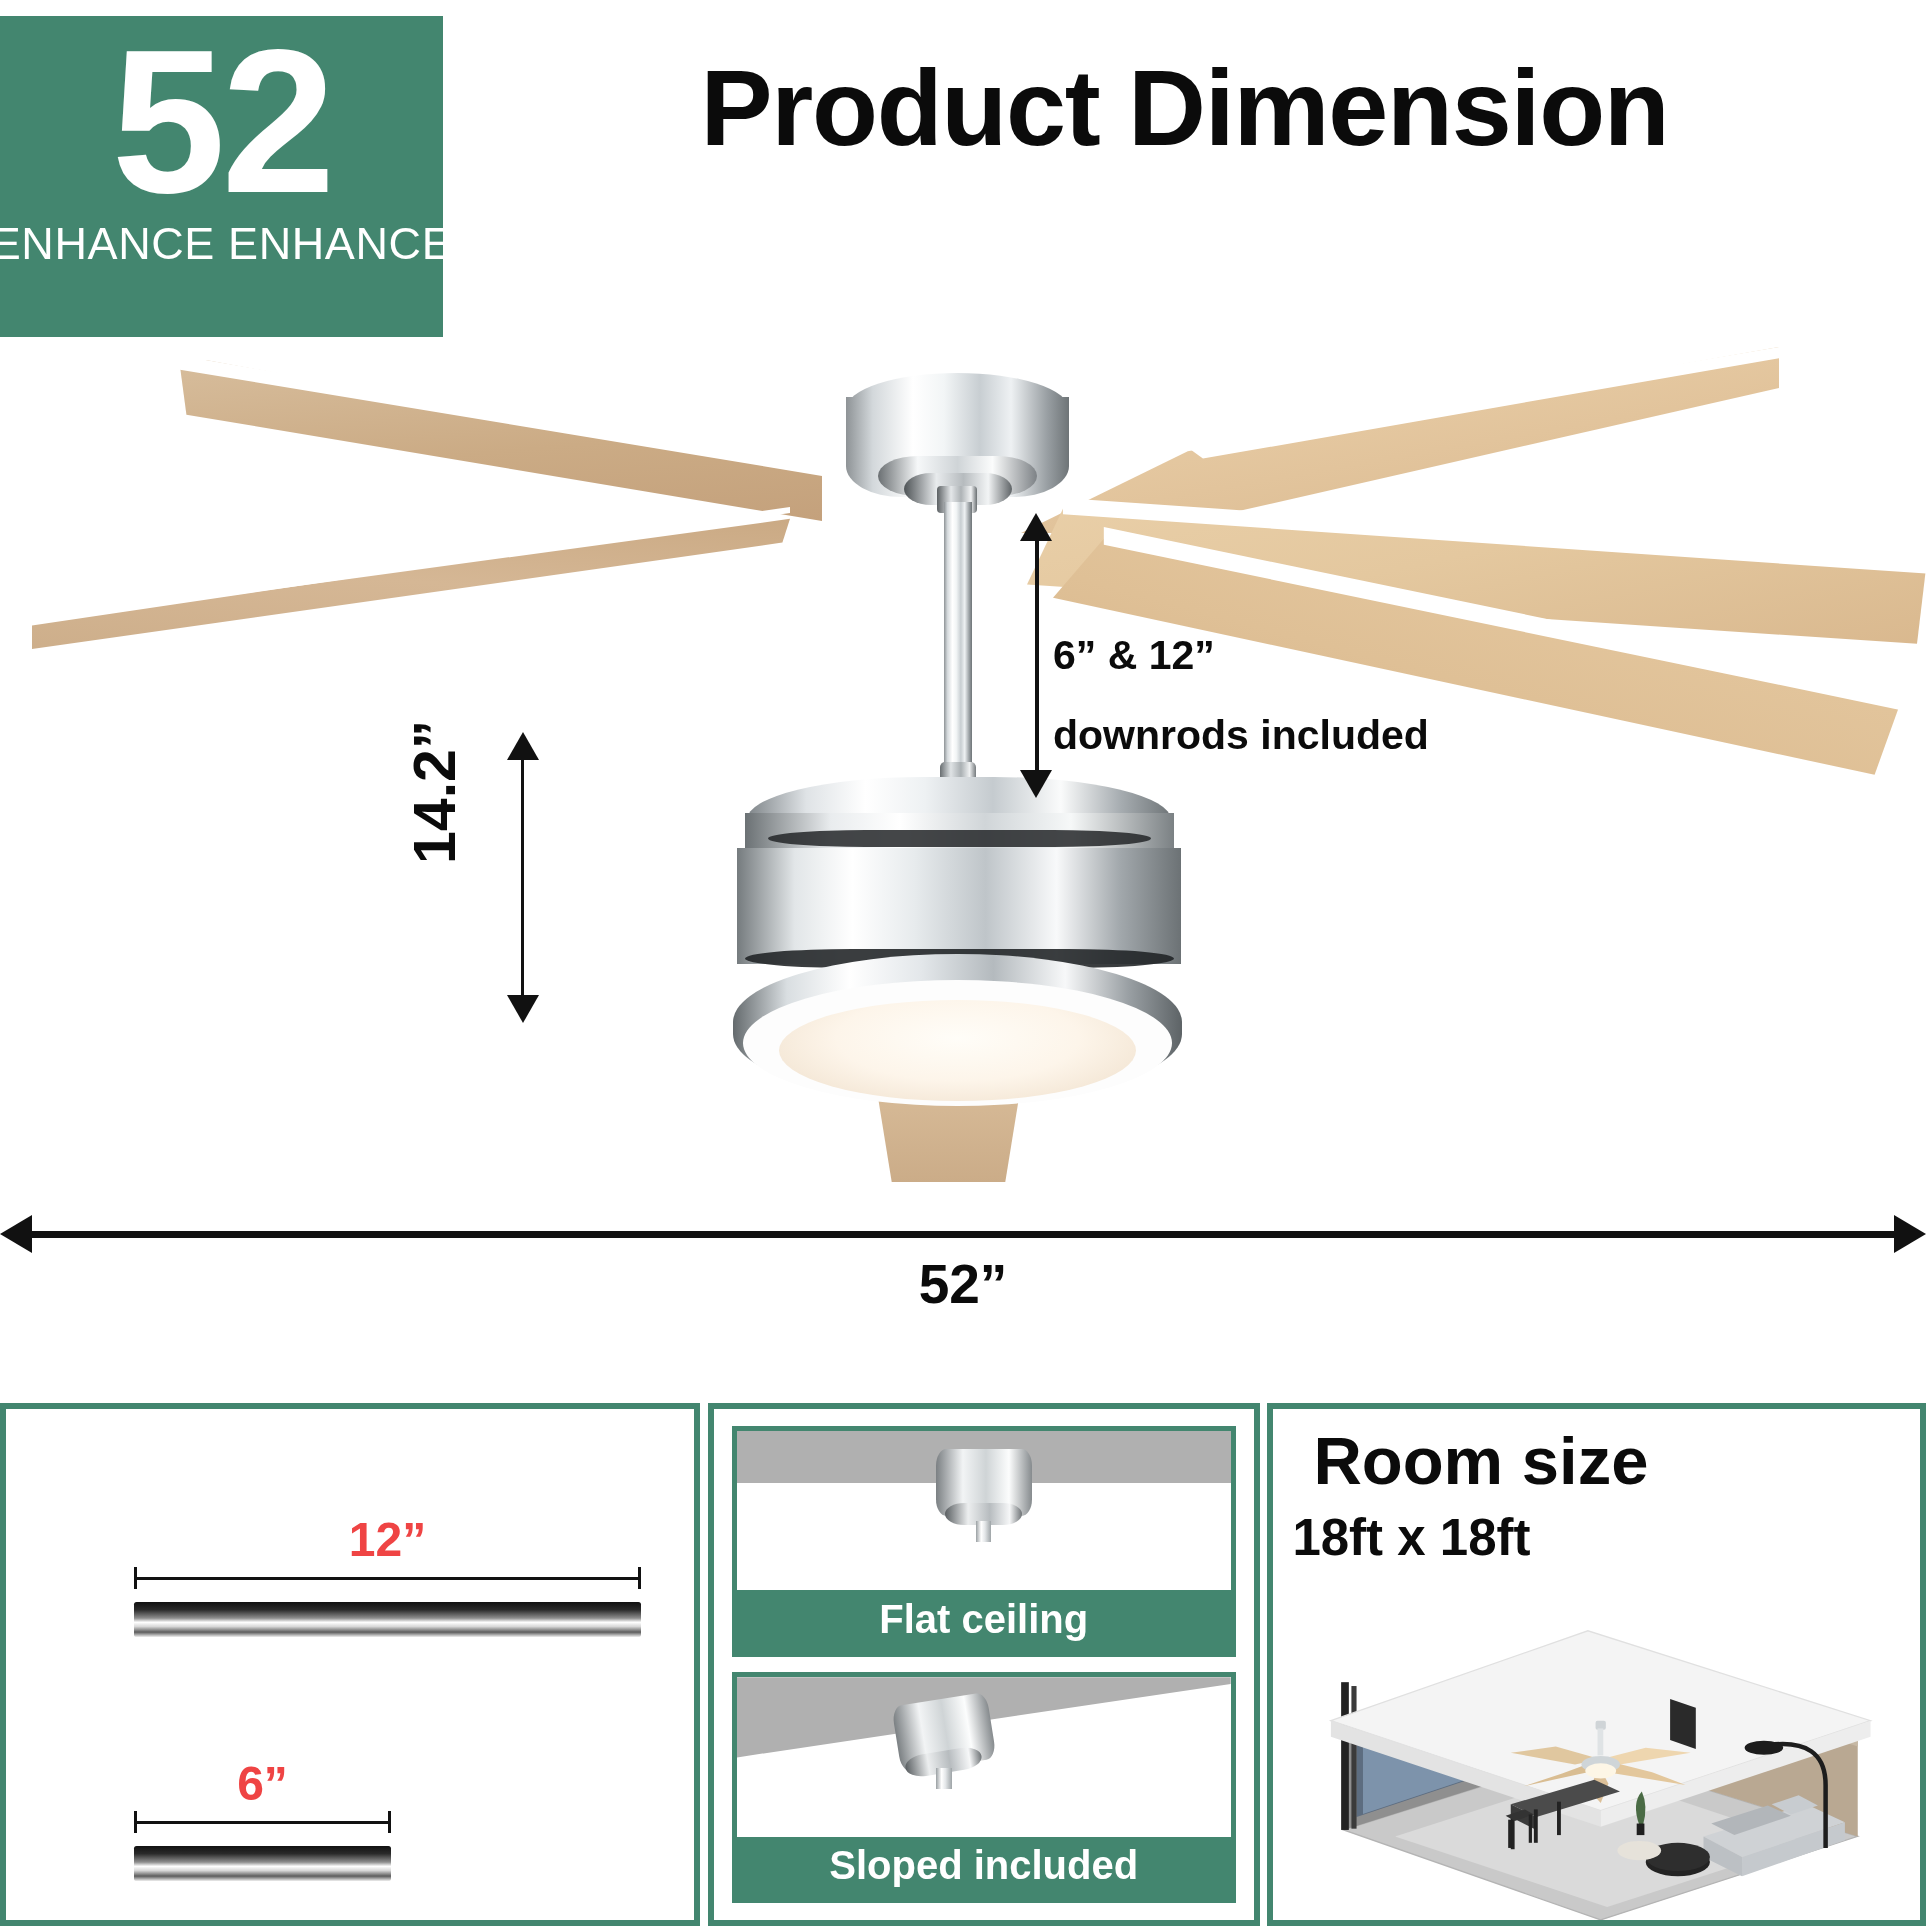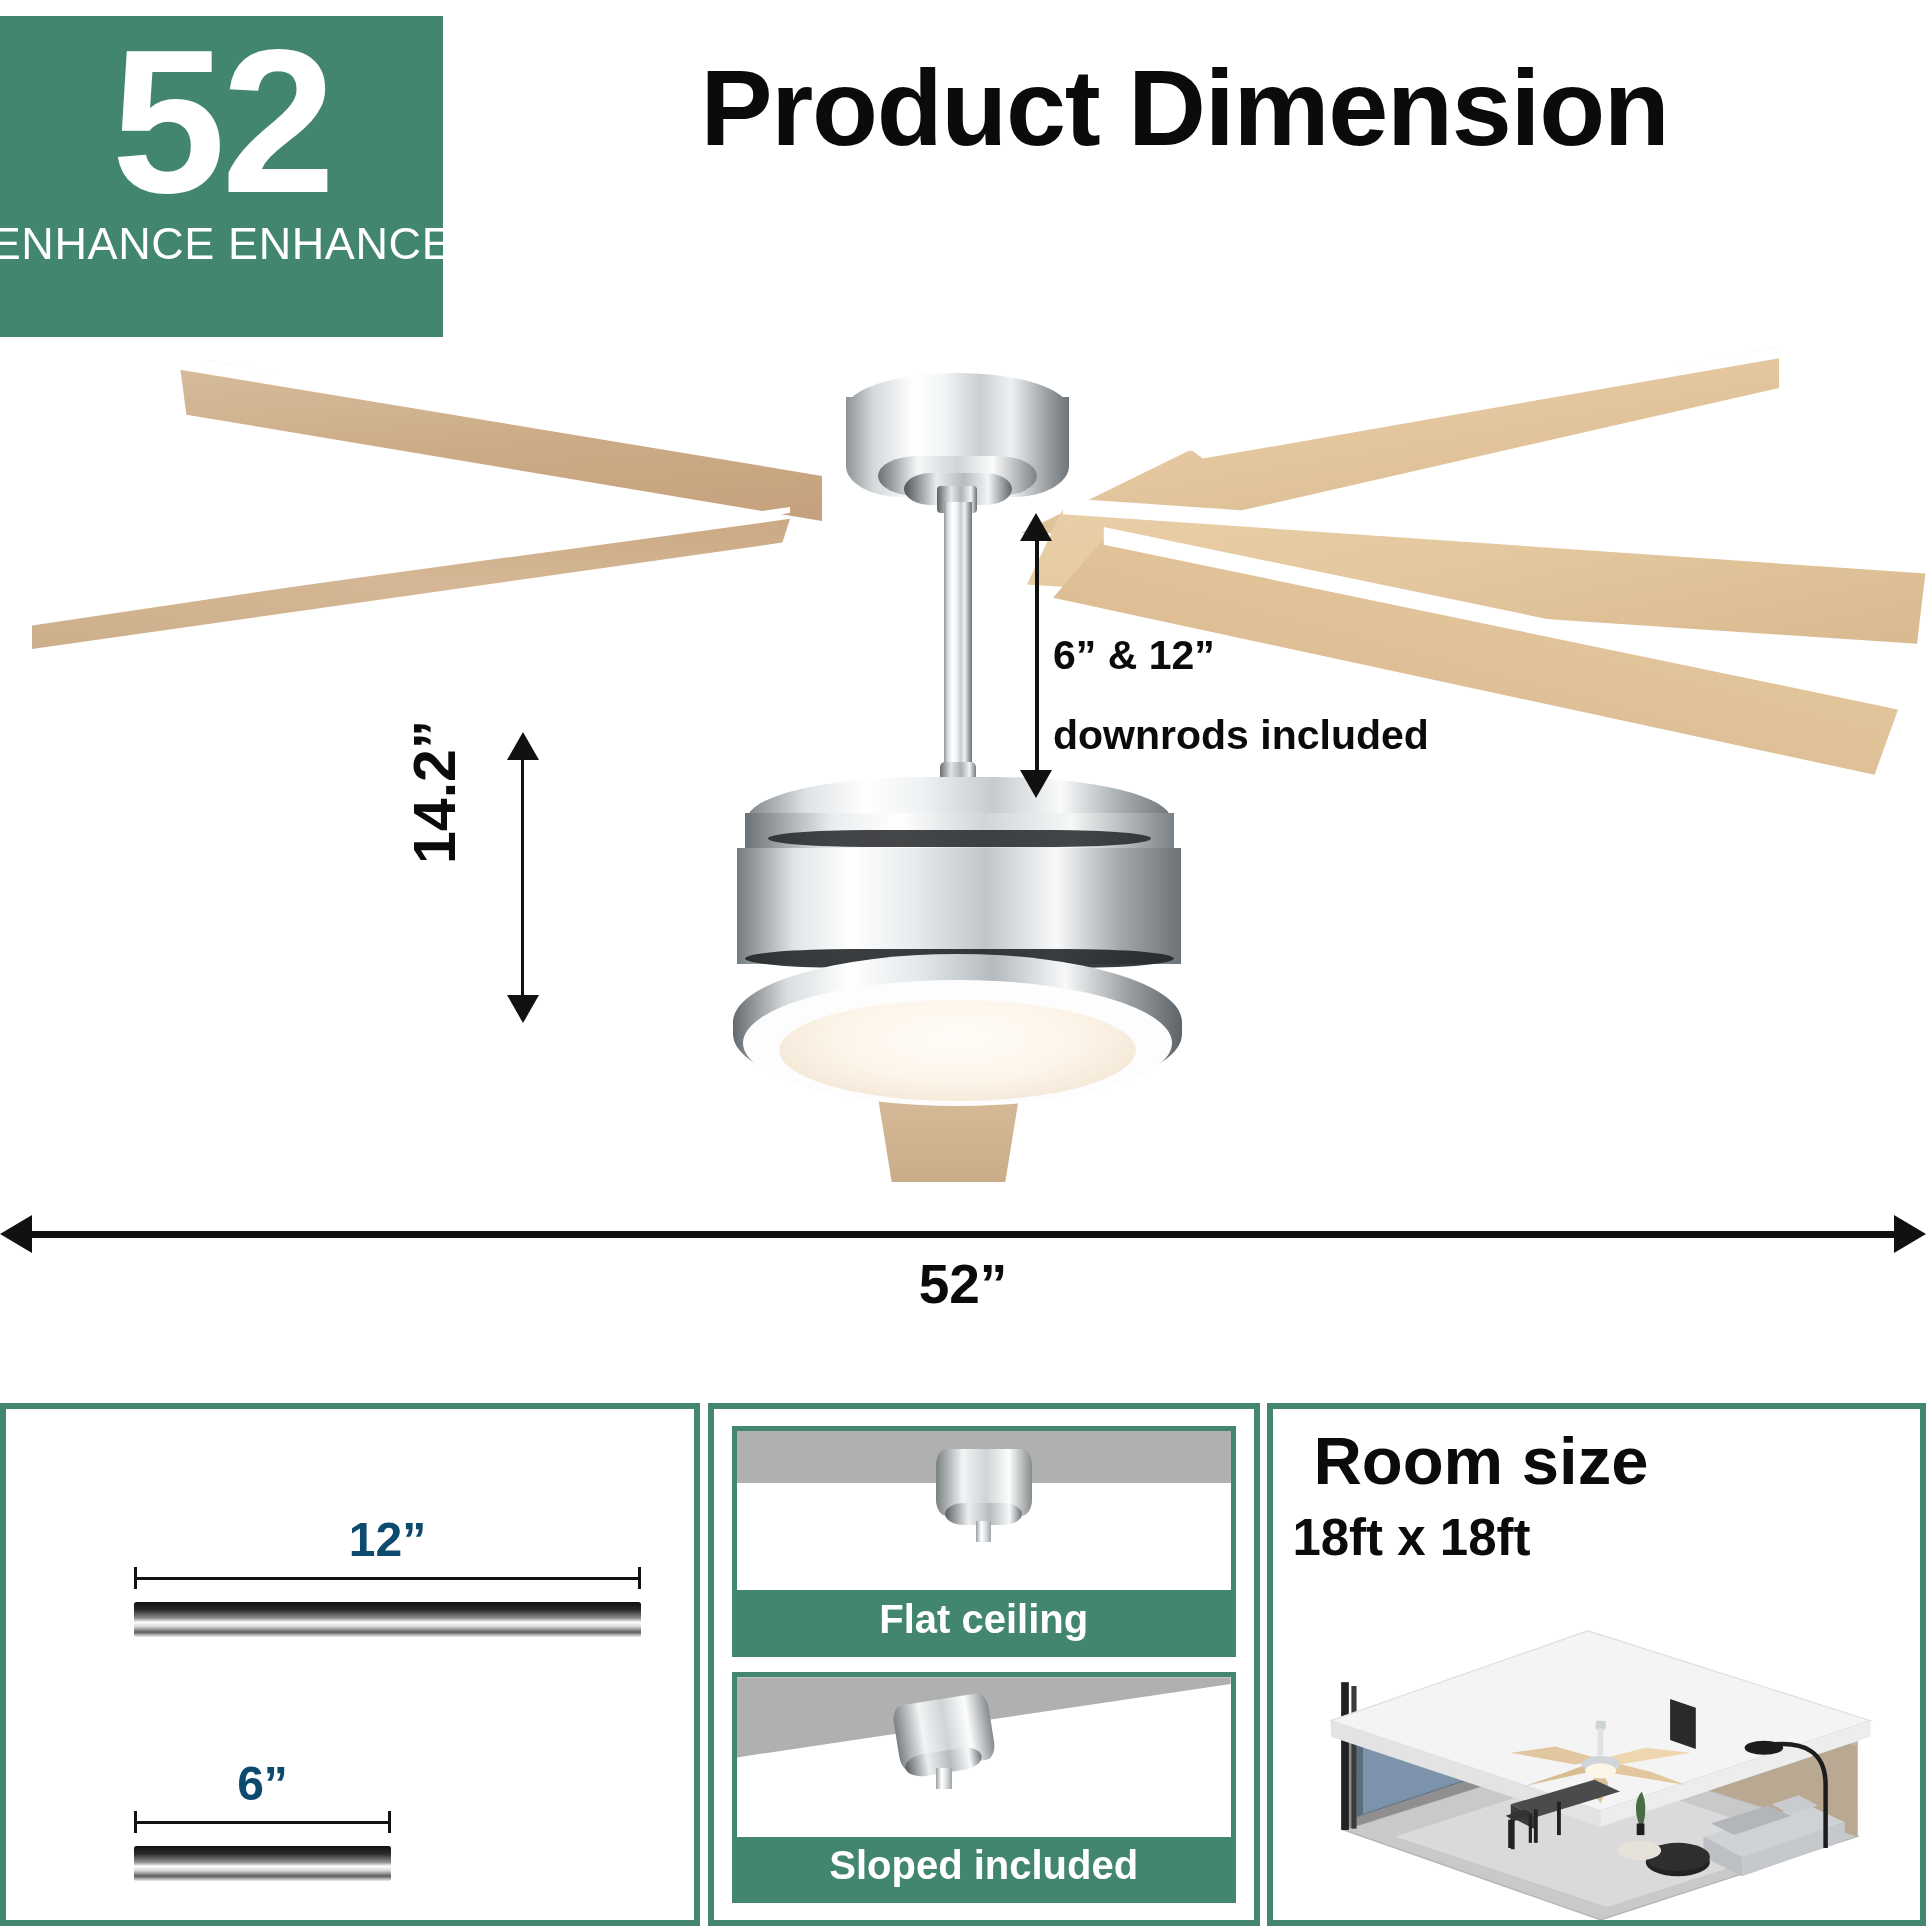--- a/index.html
+++ b/index.html
@@ -140,21 +140,21 @@
   
   #bottom-row{position:absolute;left:0;top:1403px;width:1926px;height:523px;
     display:flex;gap:7.7px;}
   .panel{border:6.4px solid #43866f;background:#fff;box-sizing:border-box;position:relative;}
   #panel-downrods{width:700px;}
   #panel-ceilings{width:552px;padding:16.7px 18px;display:flex;flex-direction:column;gap:15.4px;}
   #panel-room{flex:1;padding:18px 19px 0 19px;}
 
   
   .rod-block{position:absolute;}
-  .rod-label{font-size:48px;font-weight:700;color:#0c4a6e;text-align:center;}
+  .rod-label{font-size:48px;font-weight:700;color:#ef4444;text-align:center;}
   .rod-extent{position:relative;height:22px;}
   .rod-extent .bar{position:absolute;left:0;right:0;top:9.6px;height:3.2px;background:#111;}
   .rod-extent .tick{position:absolute;top:0;width:3.2px;height:22px;background:#111;}
   .rod-tube{height:35px;border-radius:2.6px;margin-top:13px;
     background:linear-gradient(180deg,#111 0%,#2a2a2a 22%,#8d8d8d 46%,#ffffff 58%,
     #d8d8d8 70%,#5c5c5c 86%,#efefef 100%);}
   #rod12{left:128px;top:103px;width:507px;}
   #rod6{left:128px;top:347px;width:257px;}
 
   

